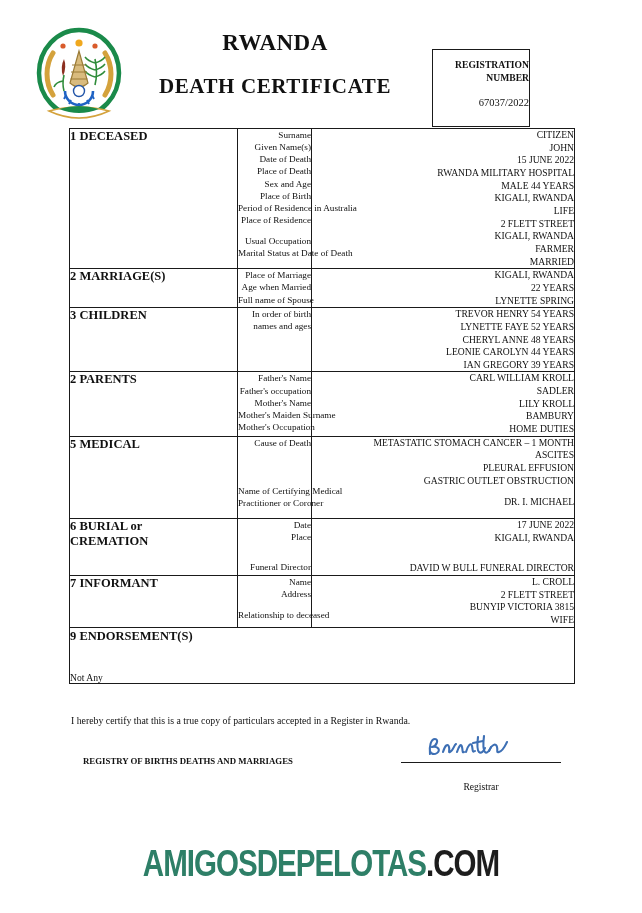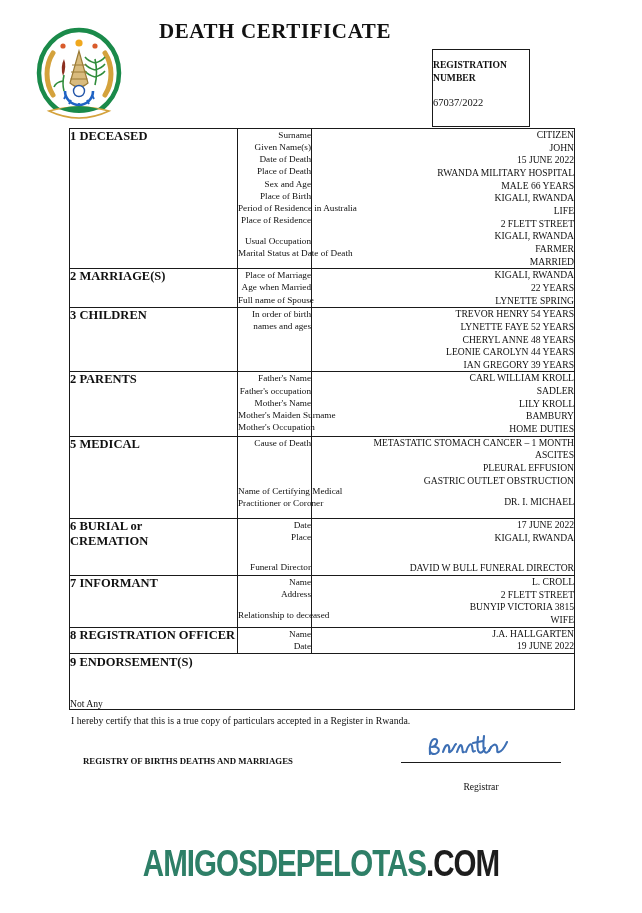--- a/index.html
+++ b/index.html
@@ -57,21 +57,21 @@
     margin-top: 19px;
   }
 
   .regbox {
     position: absolute;
     left: 432px;
     top: 49px;
     width: 98px;
     height: 78px;
     border: 1px solid #1a1a1a;
-    text-align: left;
+    text-align: right;
     padding-top: 9px;
   }
   .regbox-label {
     font-family: "Liberation Serif", serif;
     font-weight: bold;
     font-size: 9.6px;
     line-height: 1.35;
   }
   .regbox-number {
     font-family: "Liberation Serif", serif;
@@ -245,20 +245,21 @@
       <line x1="46" y1="78" x2="46" y2="82"></line>
       <line x1="54" y1="75" x2="56" y2="79"></line>
       <line x1="59" y1="70" x2="61" y2="74"></line>
     </g>
 
     <path d="M16 86 Q46 78 76 86 Q46 100 16 86z" fill="#ffffff" stroke="#d4a23c" stroke-width="1.6"></path>
     <path d="M26 84 Q46 78 66 84 Q46 92 26 84z" fill="#1a8a4a"></path>
   </svg>
 
   <div class="title-block">
+    <div class="doc-country">RWANDA</div>
     <div class="doc-type">DEATH CERTIFICATE</div>
   </div>
 
   <div class="regbox">
     <div class="regbox-label">
       <div>REGISTRATION</div>
       <div>NUMBER</div>
     </div>
     <div class="regbox-number">67037/2022</div>
   </div>
@@ -284,21 +285,21 @@
           <div>Place of Residence</div>
           <div class="spacer">&nbsp;</div>
           <div>Usual Occupation</div>
           <div>Marital Status at Date of Death</div>
         </td>
         <td class="values">
           <div>CITIZEN</div>
           <div>JOHN</div>
           <div>15 JUNE 2022</div>
           <div>RWANDA MILITARY HOSPITAL</div>
-          <div>MALE 66 YEARS</div>
+          <div>MALE 44 YEARS</div>
           <div>KIGALI, RWANDA</div>
           <div>LIFE</div>
           <div>2 FLETT STREET</div>
           <div>KIGALI, RWANDA</div>
           <div>FARMER</div>
           <div>MARRIED</div>
         </td>
       </tr>
       <tr>
         <td class="section-title">2 MARRIAGE(S)</td>
@@ -392,31 +393,20 @@
           <div>Name</div>
           <div>Address</div>
           <div class="spacer">&nbsp;</div>
           <div>Relationship to deceased</div>
         </td>
         <td class="values">
           <div>L. CROLL</div>
           <div>2 FLETT STREET</div>
           <div>BUNYIP VICTORIA 3815</div>
           <div>WIFE</div>
-        </td>
-      </tr>
-      <tr>
-        <td class="section-title">8 REGISTRATION OFFICER</td>
-        <td class="labels">
-          <div>Name</div>
-          <div>Date</div>
-        </td>
-        <td class="values">
-          <div>J.A. HALLGARTEN</div>
-          <div>19 JUNE 2022</div>
         </td>
       </tr>
     </tbody>
   <tbody>
       <tr>
     <td colspan="3" class="endorse-cell">
       <div class="endorse-title">9 ENDORSEMENT(S)</div>
       <div class="endorse-body">Not Any</div>
     </td>
   </tr>

